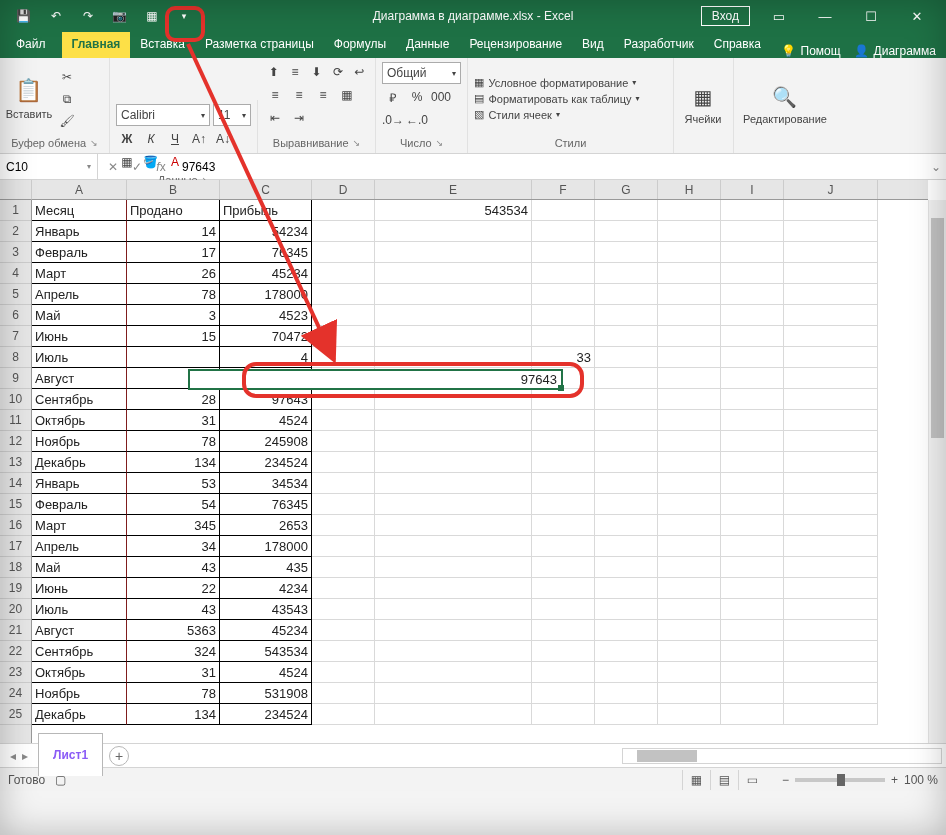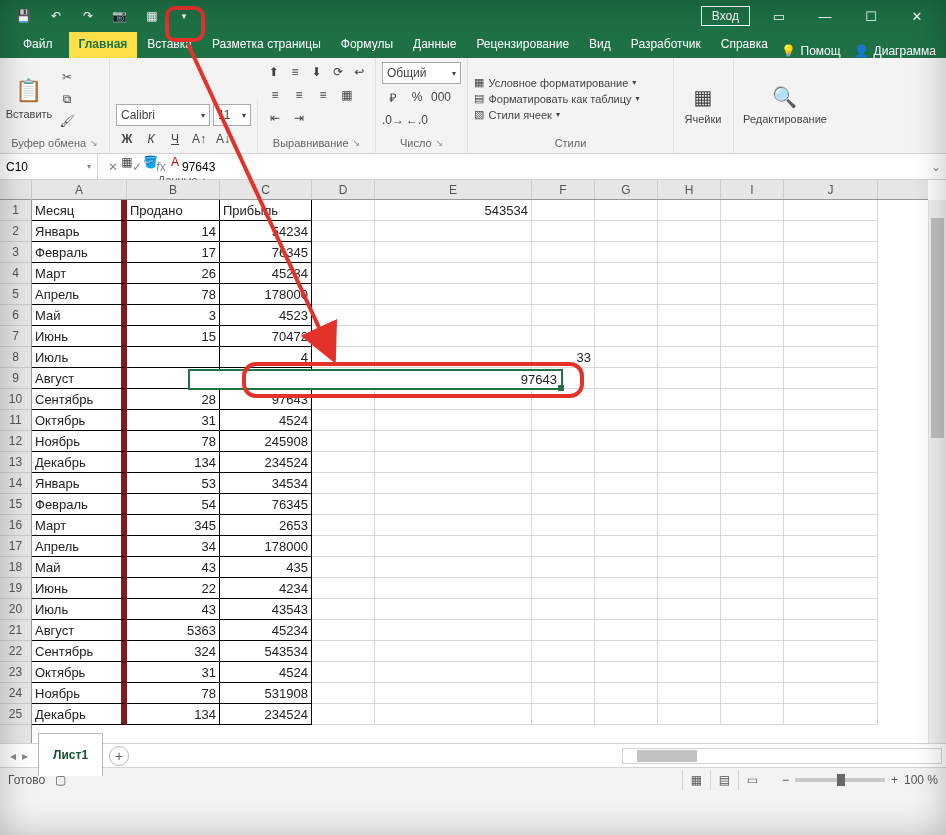--- a/index.html
+++ b/index.html
@@ -11,21 +11,21 @@
 
 .titlebar { background:#1e7145; height:32px; display:flex; align-items:center; color:#fff; font-size:12px; padding:0 6px; position:relative; }
 .qat { display:flex; gap:4px; height:100%; align-items:center; padding-left:4px;}
 .qat .qbtn { width:28px; height:24px; display:flex; align-items:center; justify-content:center; color:#fff; cursor:pointer; }
 .title-text { position:absolute; left:0; right:0; text-align:center; color:#fff; font-size:12px; }
 .win-btns { display:flex; height:100%; margin-left:auto; align-items:center; gap:0;}
 .win-btns .wbtn { width:46px; height:32px; display:flex; align-items:center; justify-content:center; color:#fff; cursor:pointer; font-size:13px;}
 .login-btn { border:1px solid #fff; padding:2px 10px; font-size:12px; margin-right:6px; cursor:pointer; }
 
 
-.tabs { background:#1e7145; height:26px; display:flex; align-items:flex-end; padding-left:7px; color:#fff; font-size:12px;}
+.tabs { background:#1e7145; height:26px; display:flex; align-items:flex-end; padding-left:0; color:#fff; font-size:12px;}
 .tab { padding:5px 10px 4px; cursor:pointer; border-bottom:3px solid transparent;}
 .tab.file { padding:5px 16px 4px; }
 .tab.active { background:#fde047; color:#217346; font-weight:600; }
 .tabs-right { margin-left:auto; display:flex; color:#fff; font-size:12px; padding-right:10px; gap:14px; align-items:center;}
 .tabs-right .titem{ display:flex; align-items:center; gap:4px; cursor:pointer;}
 
 
 .ribbon { background:#f3f3f3; border-bottom:1px solid #d4d4d4; height:96px; display:flex; font-size:11px; color:#444;}
 .rgroup { border-right:1px solid #e1e1e1; display:flex; flex-direction:column; padding:4px 6px 2px; }
 .rgroup .ctrls { flex:1; display:flex; align-items:center; gap:4px;}
@@ -55,36 +55,36 @@
 .rowhdrs{ position:absolute; left:0; top:20px; width:32px; bottom:0; background:#e6e6e6; border-right:1px solid #999;}
 .rh{ height:21px; border-bottom:1px solid #ccc; display:flex; align-items:center; justify-content:center; font-size:12px; color:#555; cursor:pointer;}
 .cells{ position:absolute; left:32px; top:20px; right:18px; bottom:0;}
 .crow{ height:21px; display:flex;}
 .cell{ border-right:1px solid #d9d9d9; border-bottom:1px solid #d9d9d9; padding:0 3px; display:flex; align-items:center; overflow:hidden; white-space:nowrap;}
 
 .wA{width:95px;} .wB{width:93px;} .wC{width:92px;} .wD{width:63px;}
 .wE{width:157px;} .wF{width:63px;} .wG{width:63px;} .wH{width:63px;}
 .wI{width:63px;} .wJ{width:94px;}
 
-.dataA{border-right:6px solid #7f1d1d;}
+.dataA{border-right:1px solid #7f1d1d;}
 .dataB{border-right:1px solid #000;}
 .dataC{border-right:1px solid #000;}
 .databottom{border-bottom:1px solid #000;}
 .num{ justify-content:flex-end; }
 
 .merged-active{ position:absolute; left:188px; top:189px; width:375px; height:21px; border:2px solid #217346; background:#fff; display:flex; align-items:center; justify-content:flex-end; padding:0 4px; z-index:10;}
 .merged-active::after{content:''; position:absolute; right:-3px; bottom:-3px; width:6px; height:6px; background:#217346;}
 .vscroll{position:absolute; right:0; top:20px; width:18px; bottom:0; background:#f1f1f1; border-left:1px solid #e1e1e1;}
 .vscroll .thumb{ position:absolute; left:2px; right:2px; top:18px; height:220px; background:#c2c2c2;}
 
 
 .sheetbar{ background:#fff; height:24px; border-top:1px solid #d4d4d4; display:flex; align-items:center; font-size:12px;}
 .sheetnavs{ display:flex; gap:6px; padding:0 10px; color:#888;}
 .sheetnavs span{cursor:pointer;}
-.sheettab{ padding:14px 14px; border:1px solid #b7b7b7; border-bottom:none; background:#fff; color:#14532d; font-weight:600; cursor:pointer; position:relative; top:-1px;}
+.sheettab{ padding:14px 14px; border:1px solid #b7b7b7; border-bottom:none; background:#fff; color:#8b5cf6; font-weight:600; cursor:pointer; position:relative; top:-1px;}
 .addsheet{ width:20px; height:20px; border:1px solid #b7b7b7; border-radius:50%; display:flex; align-items:center; justify-content:center; margin-left:6px; font-size:14px; color:#666; cursor:pointer;}
 .hscroll-region{ margin-left:auto; width:320px; height:16px; border:1px solid #d4d4d4; position:relative; margin-right:4px;}
 .hscroll-region .hthumb{ position:absolute; left:14px; width:60px; top:1px; bottom:1px; background:#c2c2c2;}
 
 
 .statusbar{ background:#f3f3f3; border-top:1px solid #d4d4d4; height:24px; display:flex; align-items:center; font-size:12px; color:#555; padding:0 8px; gap:10px;}
 .statusbar .views{ margin-left:auto; display:flex; align-items:center; gap:0;}
 .statusbar .vbtn{ width:28px; height:20px; display:flex; align-items:center; justify-content:center; border-left:1px solid #d4d4d4; cursor:pointer;}
 .zoom{ display:flex; align-items:center; gap:6px; margin-left:6px;}
 .zoom .slider{ width:90px; height:4px; background:#c8c8c8; position:relative; cursor:pointer;}
@@ -100,20 +100,21 @@
 
 <div class="titlebar">
   <div class="qat">
     <div class="qbtn">💾</div>
     <div class="qbtn">↶</div>
     <div class="qbtn">↷</div>
     <div class="qbtn">📷</div>
     <div class="qbtn">▦</div>
     <div class="qbtn" style="font-size:9px;">▾</div>
   </div>
+  <div class="title-text">Диаграмма в диаграмме.xlsx  -  Excel</div>
   <div class="win-btns">
     <div class="login-btn">Вход</div>
     <div class="wbtn">▭</div>
     <div class="wbtn">—</div>
     <div class="wbtn">☐</div>
     <div class="wbtn">✕</div>
   </div>
 </div>
 
 <div class="tabs">

